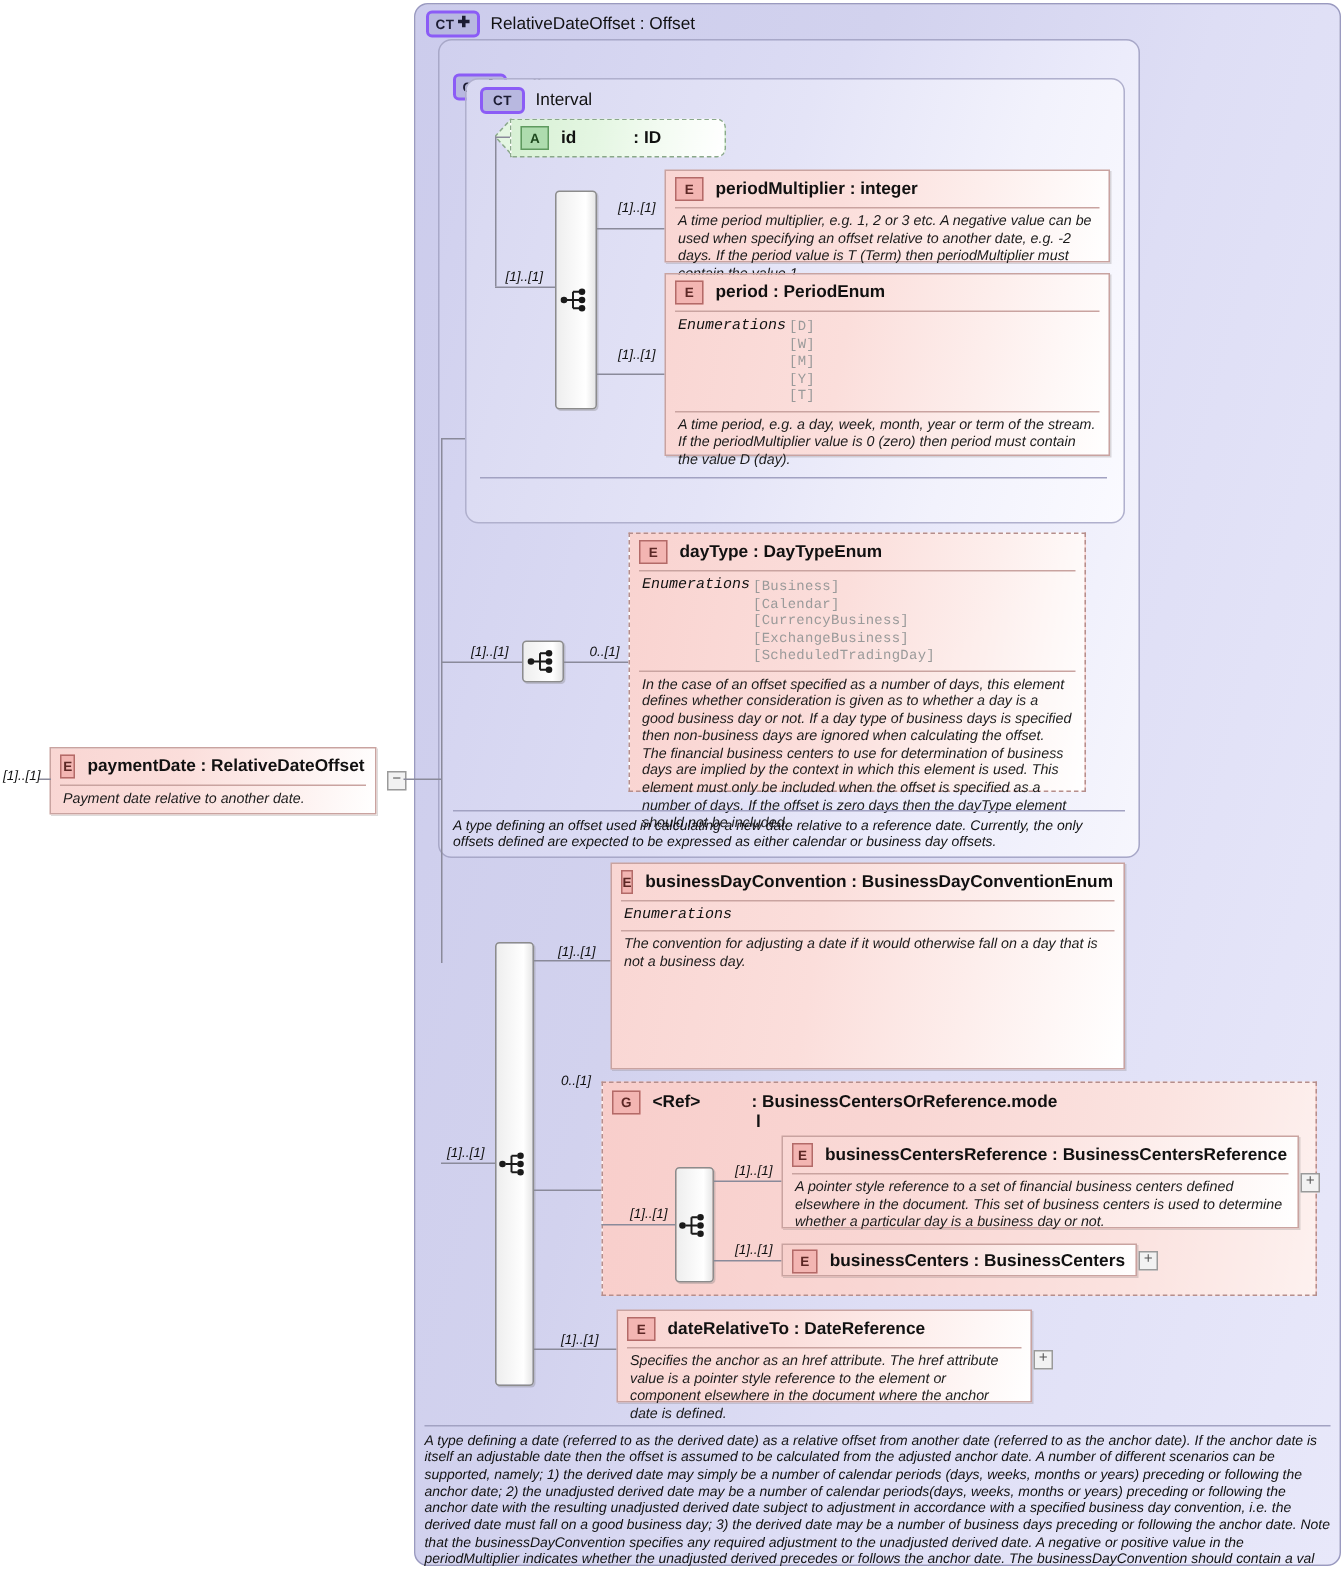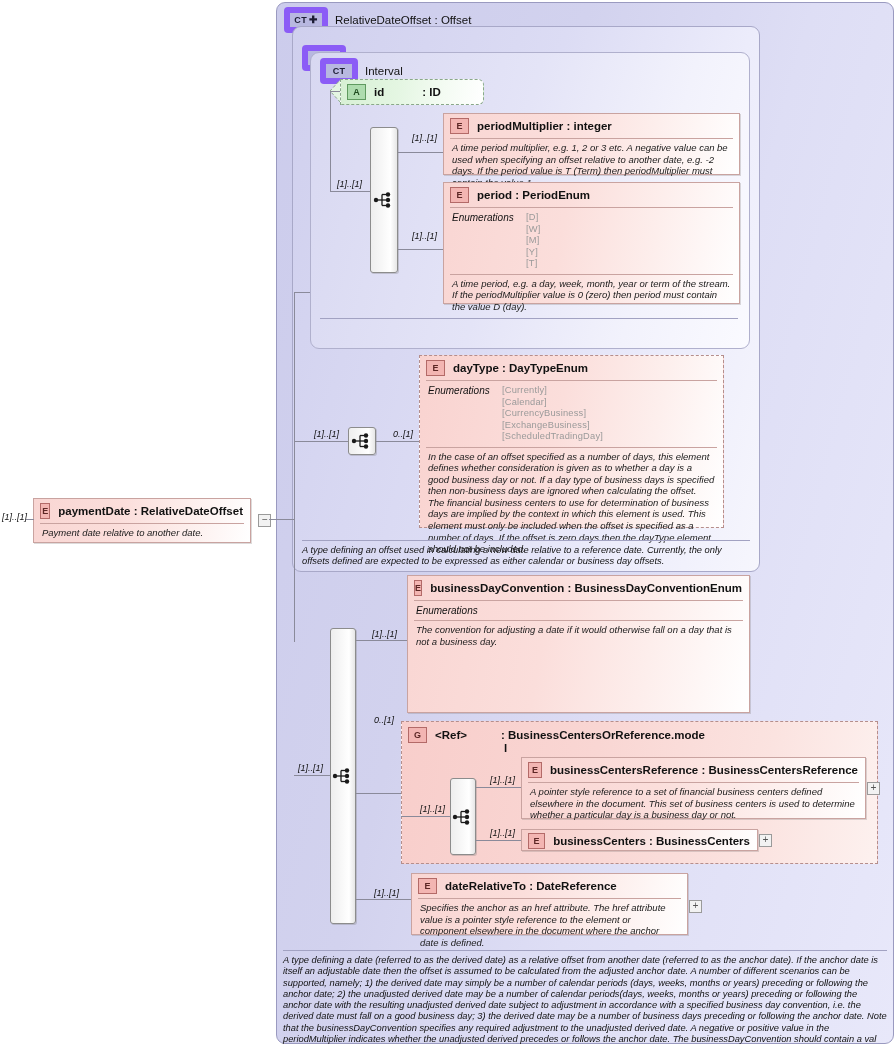--- a/index.html
+++ b/index.html
@@ -35,21 +35,21 @@
 
   .ct-header {
     position: absolute;
     top: 5px; left: 8px;
     display: flex; align-items: center; gap: 7px;
     white-space: nowrap;
   }
   .badge-ct {
     display: inline-flex; align-items: center; justify-content: center;
     min-width: 26px; height: 14px;
-    border: 6px solid #8b5cf6;
+    border: 2px solid #8b5cf6;
     border-radius: 4px;
     background: #b8b8e0;
     font-size: 9px; font-weight: bold; letter-spacing: .3px;
     color: #1c1c33;
     padding: 0 3px;
     line-height: 1;
   }
   .badge-ct .pl {
     display: inline-block; margin-left: 2px;
     font-size: 10px; line-height: 8px;
@@ -105,21 +105,21 @@
   .hr {
     height: 1px; background: #c9a3a0; margin: 0 6px;
   }
   .edoc {
     font-style: italic; font-size: 9.5px; line-height: 11.6px;
     color: #1a1a1a; padding: 3px 8px 5px 8px;
   }
 
   
   .enums {
-    display: flex; padding: 4px 8px 2px 8px; font-size: 9.5px;
+    display: flex; padding: 4px 8px 2px 8px; font-size: 9.5px; font-family: Liberation Mono, monospace;
   }
   .enums-label {
     font-style: italic; color: #111; width: 74px; flex: none; font-size: 10px;
   }
   .enums-list { color: #9a9a9a; line-height: 11.5px; }
   .enums-list div { white-space: nowrap; font-size: 9.3px; letter-spacing:.2px;}
 
   
   .abox {
     background: linear-gradient(100deg,#d7f0d4 0%, #e4f6e2 40%, #f3fbf2 70%, #ffffff 100%);
@@ -297,21 +297,21 @@
 
 <div class="abs gbox" style="left:419px; top:355px; width:305px; height:173px; border:1px dashed #b58e8c; background:linear-gradient(100deg,#f9d3d0 0%, #fbdedb 45%, #fdefed 75%, #ffffff 100%);">
   <div class="ebox-head">
     <span class="badge-e">E</span>
     <span class="ename">dayType : DayTypeEnum</span>
   </div>
   <div class="hr"></div>
   <div class="enums">
     <div class="enums-label">Enumerations</div>
     <div class="enums-list">
-      <div>[Currently]</div>
+      <div>[Business]</div>
       <div>[Calendar]</div>
       <div>[CurrencyBusiness]</div>
       <div>[ExchangeBusiness]</div>
       <div>[ScheduledTradingDay]</div>
     </div>
   </div>
   <div class="hr" style="margin-top:2px;"></div>
   <div class="edoc">In the case of an offset specified as a number of days, this element defines whether consideration is given as to whether a day is a good business day or not. If a day type of business days is specified then non-business days are ignored when calculating the offset. The financial business centers to use for determination of business days are implied by the context in which this element is used. This element must only be included when the offset is specified as a number of days. If the offset is zero days then the dayType element should not be included.</div>
 </div>
 

